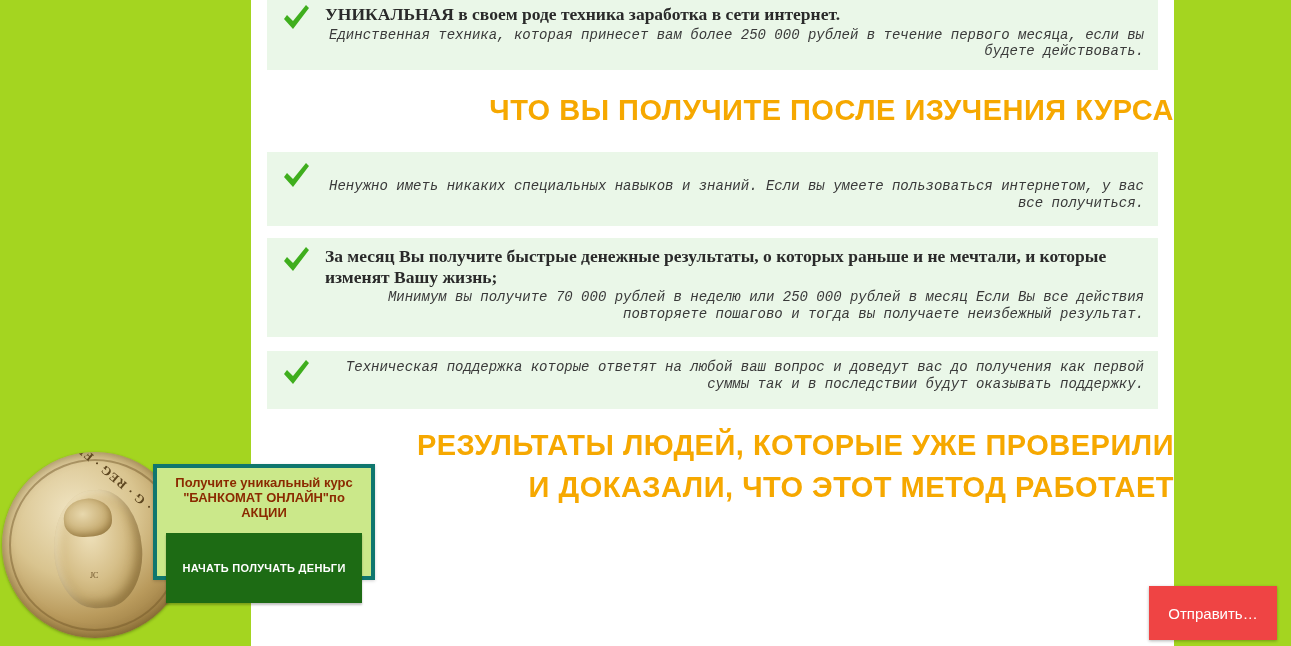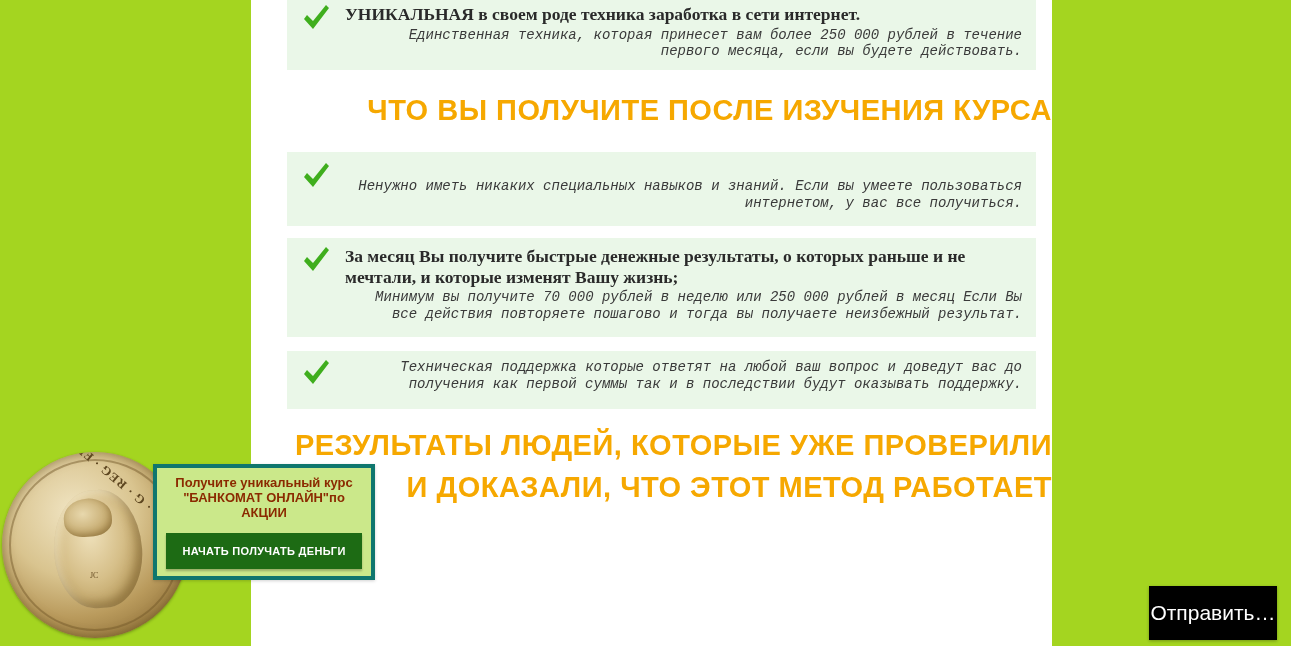--- a/index.html
+++ b/index.html
@@ -21,25 +21,24 @@
     bottom: 0;
     background: #a4d520;
   }
   .bg-left { left: 0; width: 251px; }
   .bg-right { right: 0; width: 259px; }
 
   .page-column {
     position: absolute;
     left: 251px;
     top: 0;
-    width: 781px;
+    width: 923px;
     height: 646px;
     background: #ffffff;
     overflow: hidden;
-    padding-left: 20px;
   }
 
   
   .block {
     position: relative;
     background: #eaf7e8;
     margin: 0 16px;
     padding: 6px 0 10px 0;
   }
 
@@ -193,37 +192,37 @@
   }
   .promo-btn {
     display: inline-block;
     margin-top: 12px;
     background: #1d6b14;
     color: #ffffff;
     font-family: "Liberation Sans", sans-serif;
     font-size: 11px;
     font-weight: bold;
     letter-spacing: 0.3px;
-    padding: 12px 16px;
+    padding: 29px 16px;
     border: none;
     cursor: pointer;
     box-shadow: 0 2px 2px rgba(0,0,0,0.25);
   }
 
   
   .send-widget {
     position: absolute;
     right: 14px;
     bottom: 6px;
     width: 128px;
     height: 54px;
-    background: #000000;
+    background: #ef4444;
     color: #ffffff;
     font-family: "Liberation Sans", sans-serif;
-    font-size: 21px;
+    font-size: 15px;
     display: flex;
     align-items: center;
     justify-content: center;
     box-shadow: 0 1px 3px rgba(0,0,0,0.3);
     cursor: pointer;
   }
 </style>
 </head>
 <body>
 

